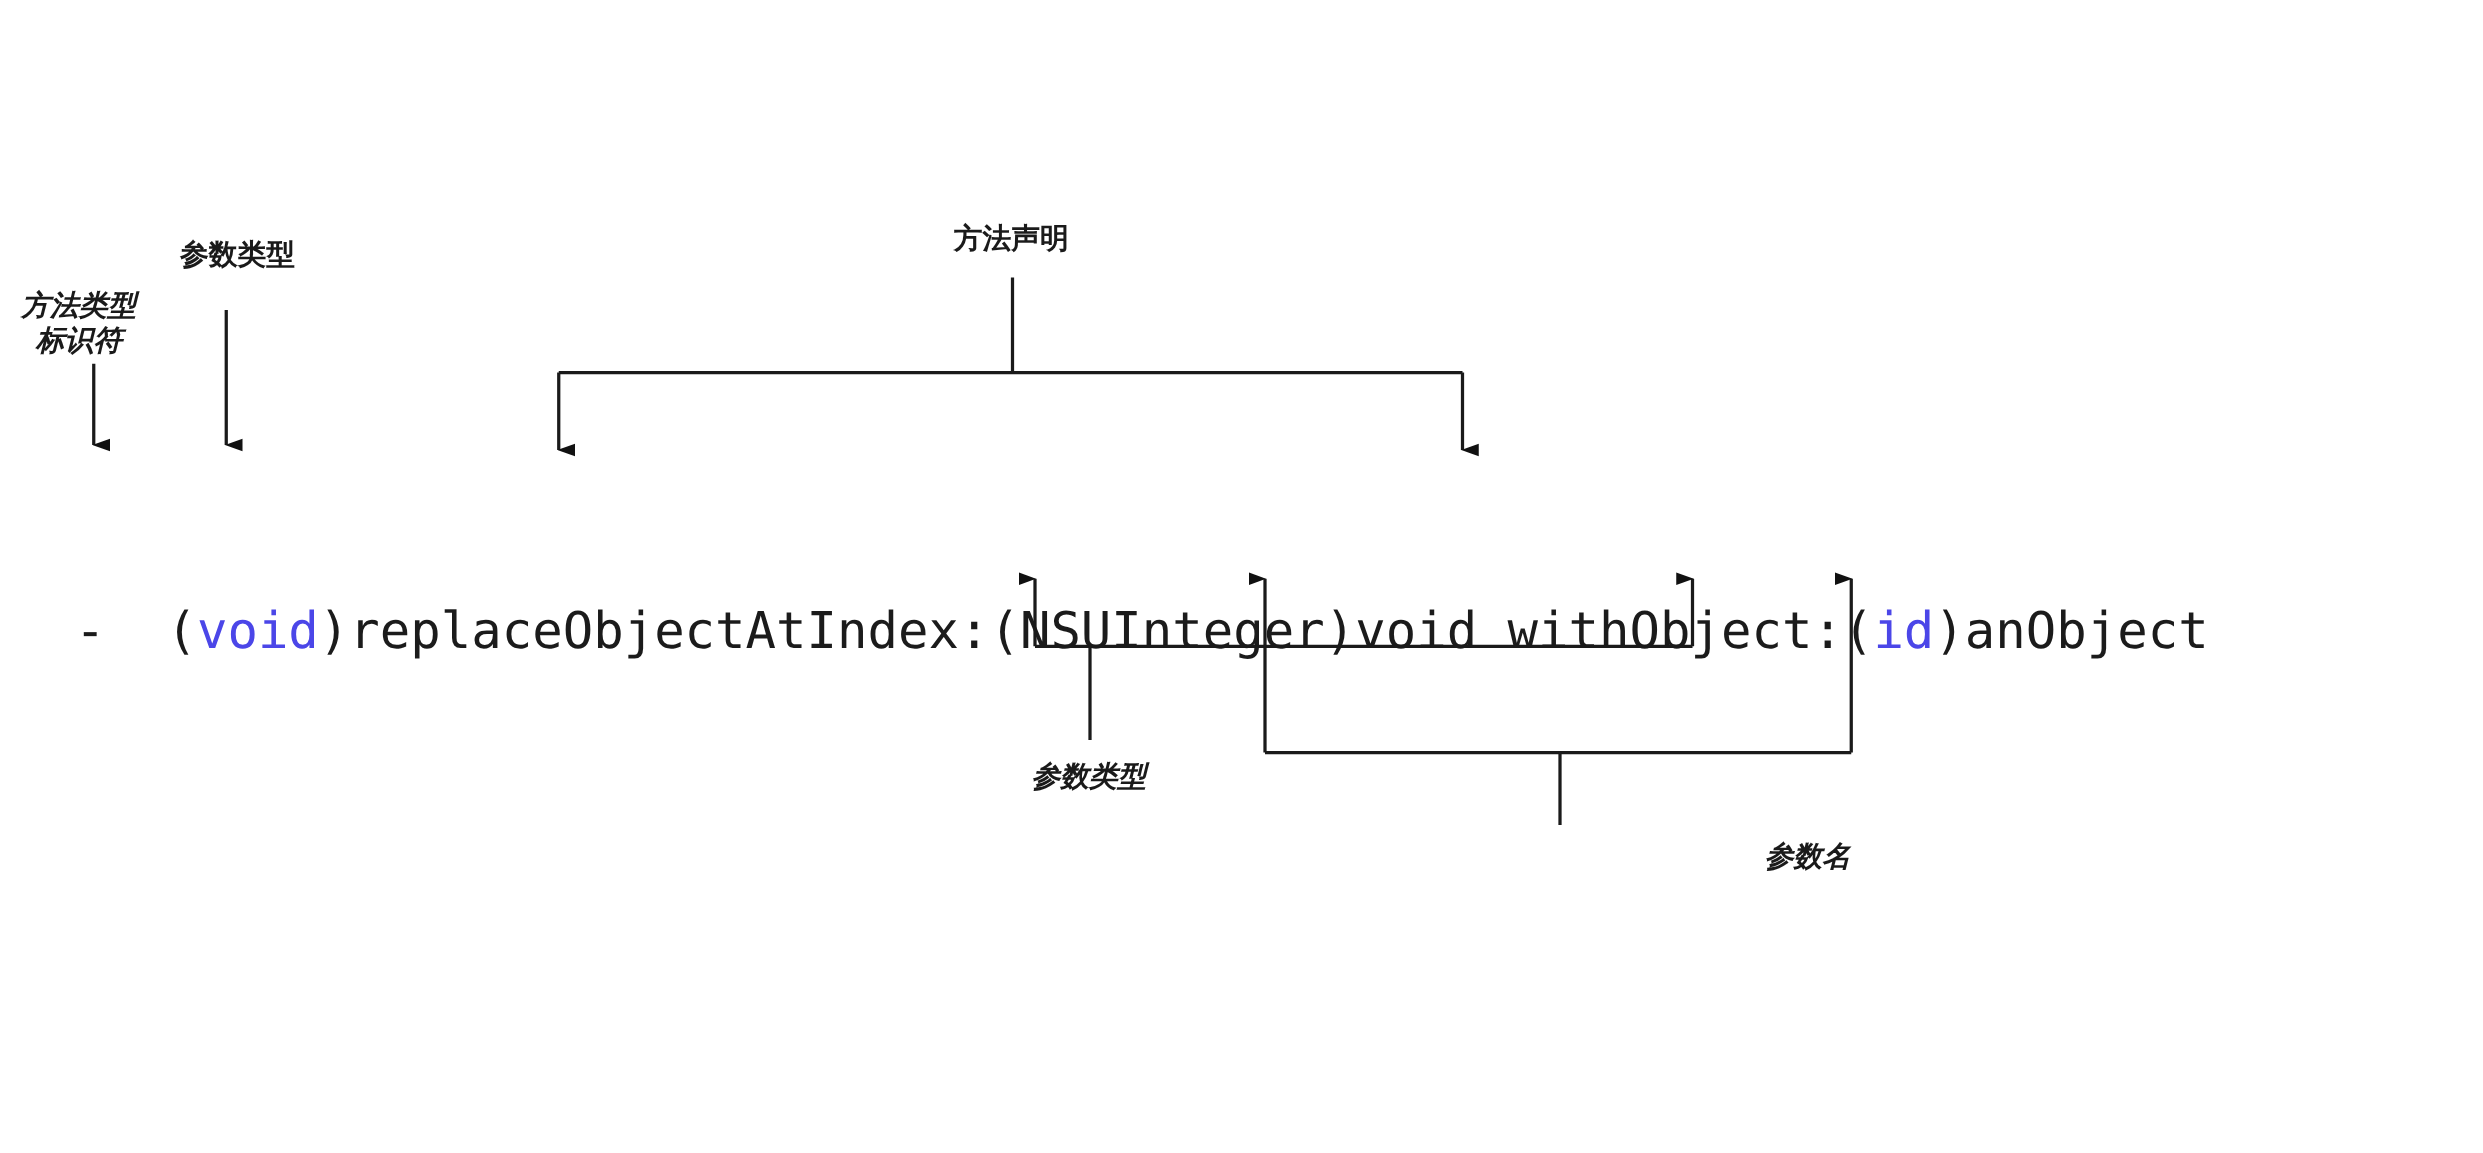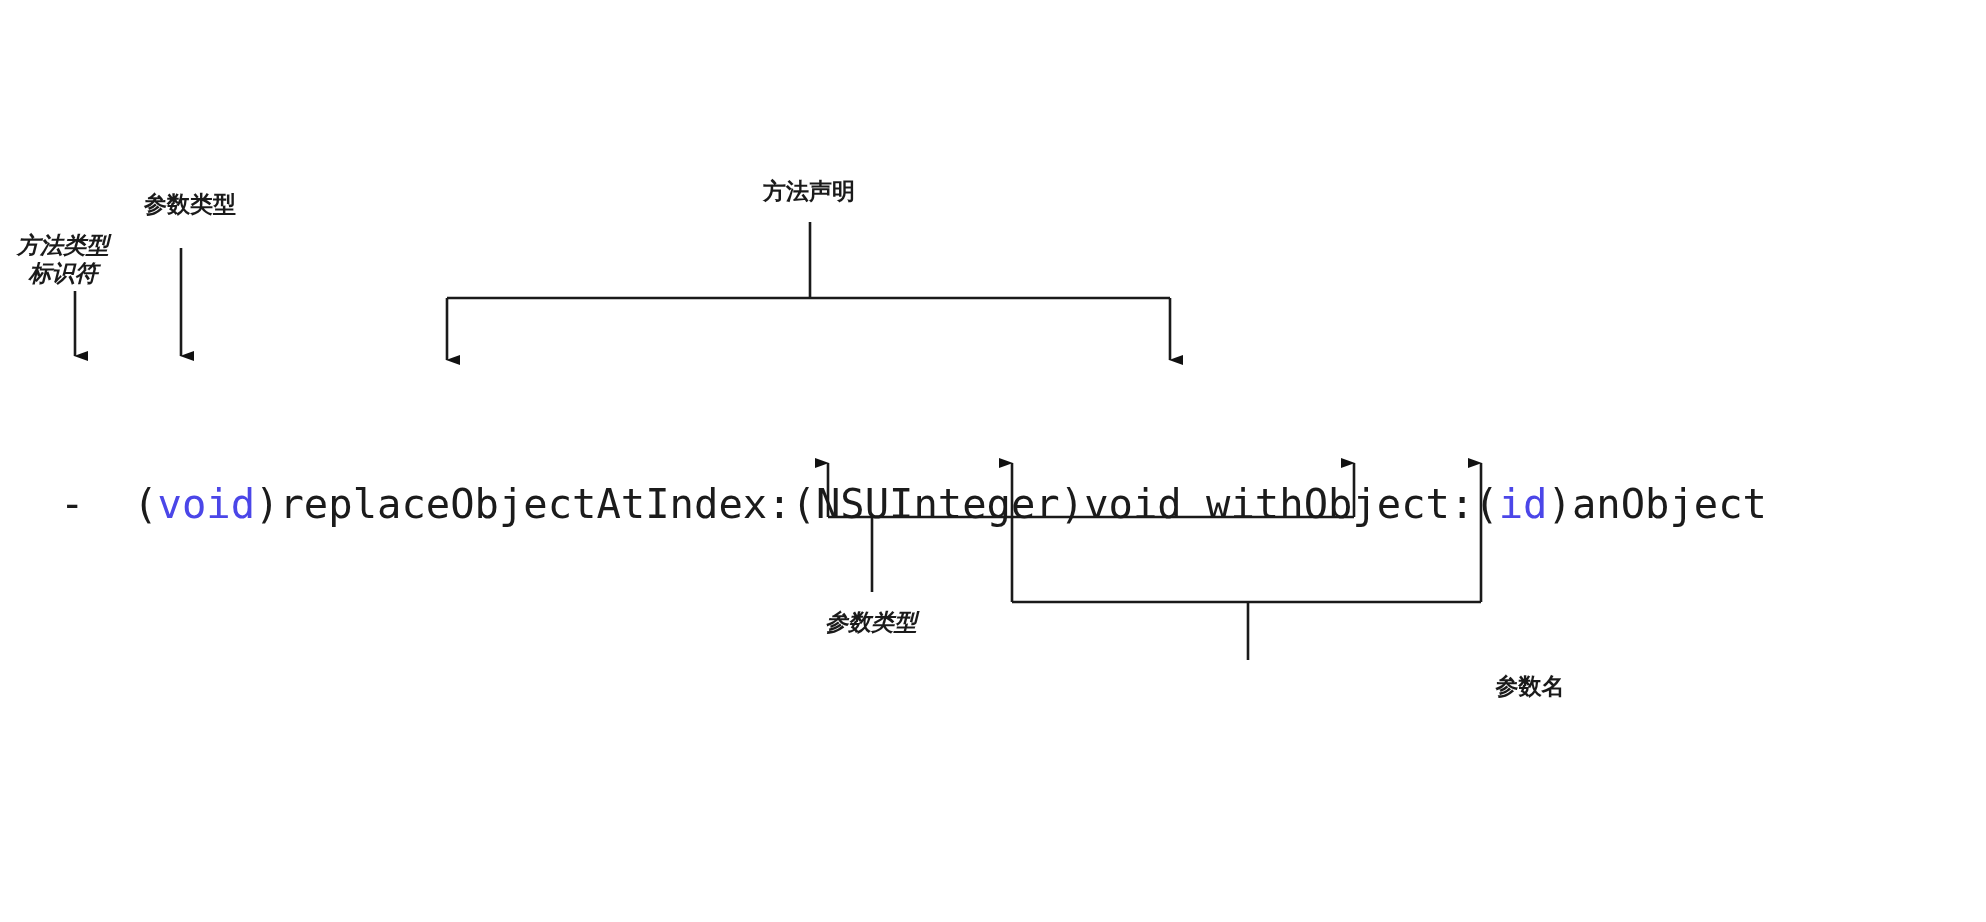--- a/index.html
+++ b/index.html
@@ -70,23 +70,24 @@
     top: 177px;
     width: 152px;
   }
   #label-param-type {
     left: 800px;
     top: 608px;
     width: 142px;
     font-style: italic;
   }
   #label-param-name {
-    left: 1466px;
+    left: 1382px;
     top: 672px;
     width: 128px;
+    font-style: italic;
   }
 
   
   #code-line {
     position: absolute;
     left: 60px;
     top: 480px;
     font-family: "DejaVu Sans Mono", "Liberation Mono", monospace;
     font-size: 40.5px;
     letter-spacing: 0px;

